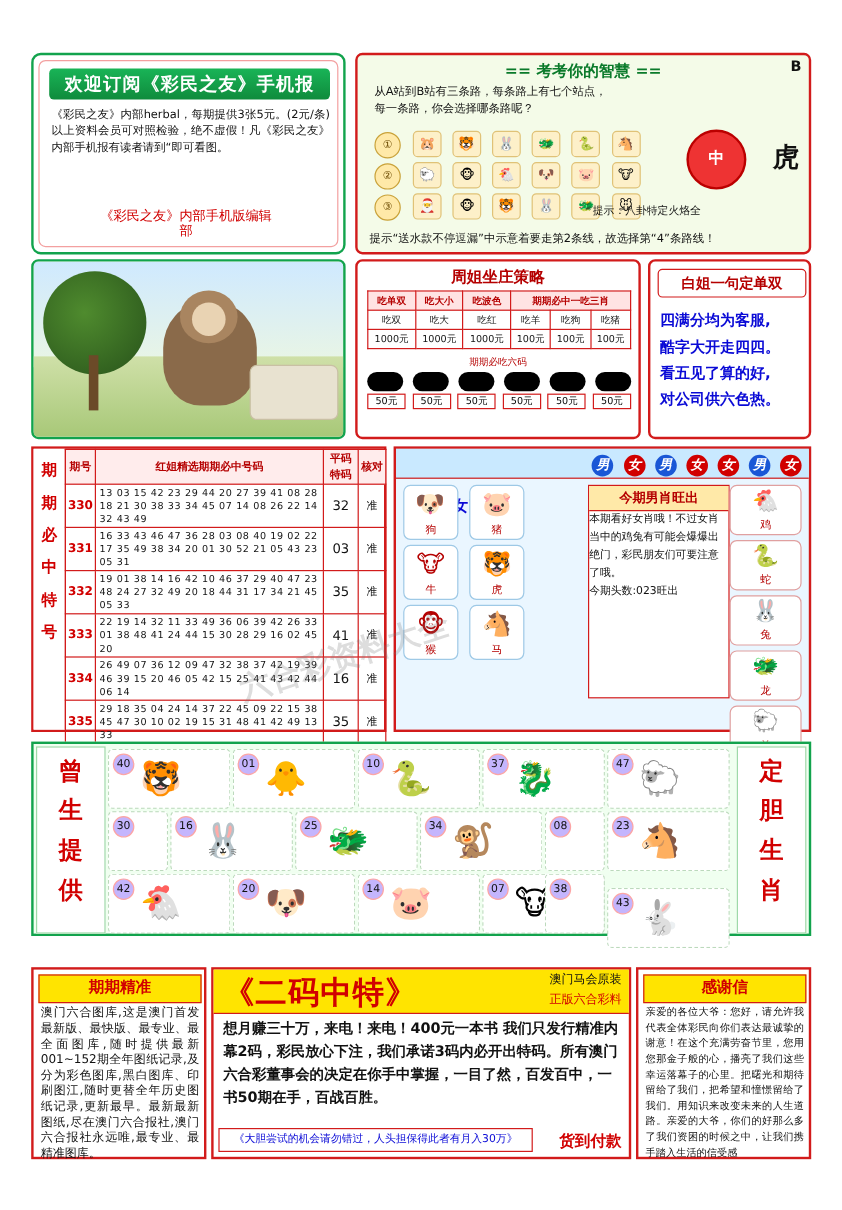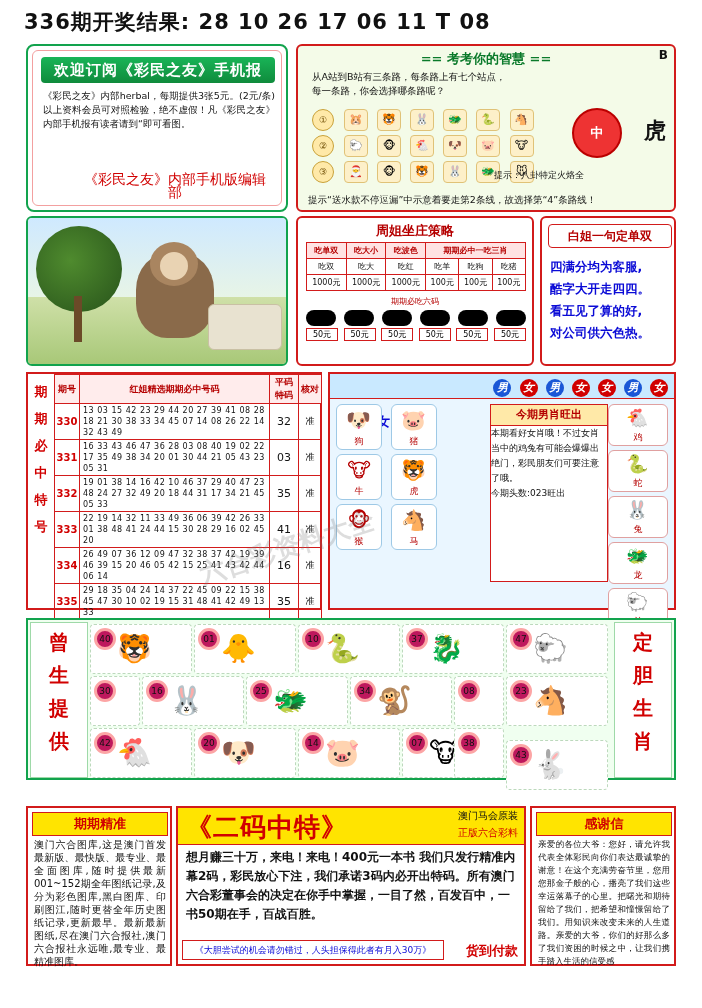--- a/index.html
+++ b/index.html
@@ -25,21 +25,21 @@
   
   #subscribe{left:26px;top:44px;width:262px;height:168px;border:2px solid #12a34d;border-radius:8px;background:#ffffff;}
   #subscribe .inner{position:absolute;left:4px;top:4px;right:4px;bottom:4px;border:1px solid #f3a0a0;border-radius:6px;background:#fff;}
   .sub-title{
     position:absolute;left:8px;top:6px;width:234px;height:26px;
     background:linear-gradient(#19b457,#0f8b3c);
     border-radius:4px;color:#fff;font-size:15px;font-weight:bold;
     text-align:center;line-height:26px;letter-spacing:1px;
   }
   .sub-body{position:absolute;left:10px;top:38px;width:232px;font-size:9.5px;line-height:14px;color:#111;text-align:justify;}
-  .sub-sign{position:absolute;left:26px;bottom:6px;width:232px;text-align:center;font-size:14px;color:#d10000;line-height:13px;}
+  .sub-sign{position:absolute;left:6px;bottom:6px;width:232px;text-align:center;font-size:11px;color:#d10000;line-height:13px;}
 
   
   #wisdom{left:296px;top:44px;width:380px;height:168px;border:2px solid #d21b1b;border-radius:6px;background:#f4fbe8;}
   .wis-title{position:absolute;left:0;top:4px;width:100%;text-align:center;font-size:13px;font-weight:bold;color:#0a7a2a;}
   .wis-text{position:absolute;left:14px;top:24px;width:196px;font-size:9.5px;line-height:14px;color:#111;}
   .wis-hint{position:absolute;left:196px;bottom:28px;width:160px;font-size:9px;color:#111;}
   .wis-bottom{position:absolute;left:10px;bottom:4px;width:360px;font-size:9.5px;line-height:13px;color:#111;}
   .bagua{
     position:absolute;right:52px;top:62px;width:46px;height:46px;border-radius:50%;
     background:#e33;color:#fff;font-size:13px;font-weight:bold;text-align:center;line-height:46px;
@@ -119,22 +119,22 @@
   .rz .em{font-size:18px;line-height:26px;}
 
   
   #zeng{left:26px;top:618px;width:650px;height:162px;border:2px solid #12a34d;background:#f0fff0;}
   .zeng-left{position:absolute;left:2px;top:2px;width:56px;height:154px;background:#fff;border:1px solid #9ed9a8;}
   .zeng-left span{display:block;text-align:center;font-size:20px;font-weight:bold;color:#d10000;margin-top:6px;}
   .zeng-right{position:absolute;right:2px;top:2px;width:56px;height:154px;background:#fff;border:1px solid #9ed9a8;}
   .zeng-right span{display:block;text-align:center;font-size:20px;font-weight:bold;color:#d10000;margin-top:6px;}
   .zeng-grid{position:absolute;left:62px;top:4px;width:520px;height:152px;}
   .zcell{position:absolute;width:100px;height:48px;border:1px dashed #bcd9bc;border-radius:4px;background:#fff;}
-  .znum{position:absolute;left:3px;top:3px;width:16px;height:16px;border-radius:50%;border:3px solid #fca5a5;
-        font-size:9px;text-align:center;line-height:16px;background:#be185d;color:#111;}
+  .znum{position:absolute;left:3px;top:3px;width:16px;height:16px;border-radius:50%;border:1px solid #fca5a5;
+        font-size:9px;text-align:center;line-height:16px;background:#c4b5fd;color:#111;}
   .zemo{position:absolute;left:26px;top:4px;font-size:28px;line-height:40px;}
 
   
   #btm1{left:26px;top:806px;width:146px;height:160px;border:2px solid #d21b1b;background:#fff;}
   .b1h{position:absolute;left:4px;top:4px;width:134px;height:22px;background:#ffe400;border:1px solid #d21b1b;
        text-align:center;line-height:22px;font-size:13px;font-weight:bold;color:#d10000;}
   .b1b{position:absolute;left:6px;top:30px;width:132px;font-size:10px;line-height:13px;color:#111;text-align:justify;}
 
   #btm2{left:176px;top:806px;width:350px;height:160px;border:2px solid #d21b1b;background:#fff;}
   .b2h{position:absolute;left:0;top:0;width:100%;height:36px;background:#ffe400;border-bottom:1px solid #d21b1b;}
@@ -152,21 +152,20 @@
   .b3b{position:absolute;left:6px;top:30px;width:132px;font-size:8.5px;line-height:13px;color:#111;text-align:justify;}
 
   .wm{position:absolute;left:196px;top:530px;font-size:26px;color:rgba(120,120,120,.25);
       transform:rotate(-18deg);font-weight:bold;white-space:nowrap;pointer-events:none;}
 </style>
 </head>
 <body>
 
 <div class="page">
 
-  <div class="header">336期开奖结果: 28 10 26 17 06 11 T 08</div>
 
   <div class="box" id="subscribe">
     <div class="inner">
       <div class="sub-title">欢迎订阅《彩民之友》手机报</div>
       <div class="sub-body">《彩民之友》内部herbal，每期提供3张5元。(2元/条) 以上资料会员可对照检验，绝不虚假！凡《彩民之友》内部手机报有读者请到“即可看图。</div>
       <div class="sub-sign">
         <span>《彩民之友》内部手机版编辑</span><br>
         <span>部</span>
       </div>
     </div>
@@ -299,21 +298,21 @@
       <tr>
         <td class="qi">330</td>
         <td class="nums">13 03 15 42 23 29 44 20 27 39 41 08 28 18
 21 30 38 33 34 45 07 14 08 26 22 14 32 43 49</td>
         <td class="pm">32</td>
         <td class="hd">准</td>
       </tr>
       <tr>
         <td class="qi">331</td>
         <td class="nums">16 33 43 46 47 36 28 03 08 40 19 02 22 17
-35 49 38 34 20 01 30 44 21 05 43 23 05 31</td>
+35 49 38 34 20 01 30 52 21 05 43 23 05 31</td>
         <td class="pm">03</td>
         <td class="hd">准</td>
       </tr>
       <tr>
         <td class="qi">332</td>
         <td class="nums">19 01 38 14 16 42 10 46 37 29 40 47 23 48
 24 27 32 49 20 18 44 31 17 34 21 45 05 33</td>
         <td class="pm">35</td>
         <td class="hd">准</td>
       </tr>

